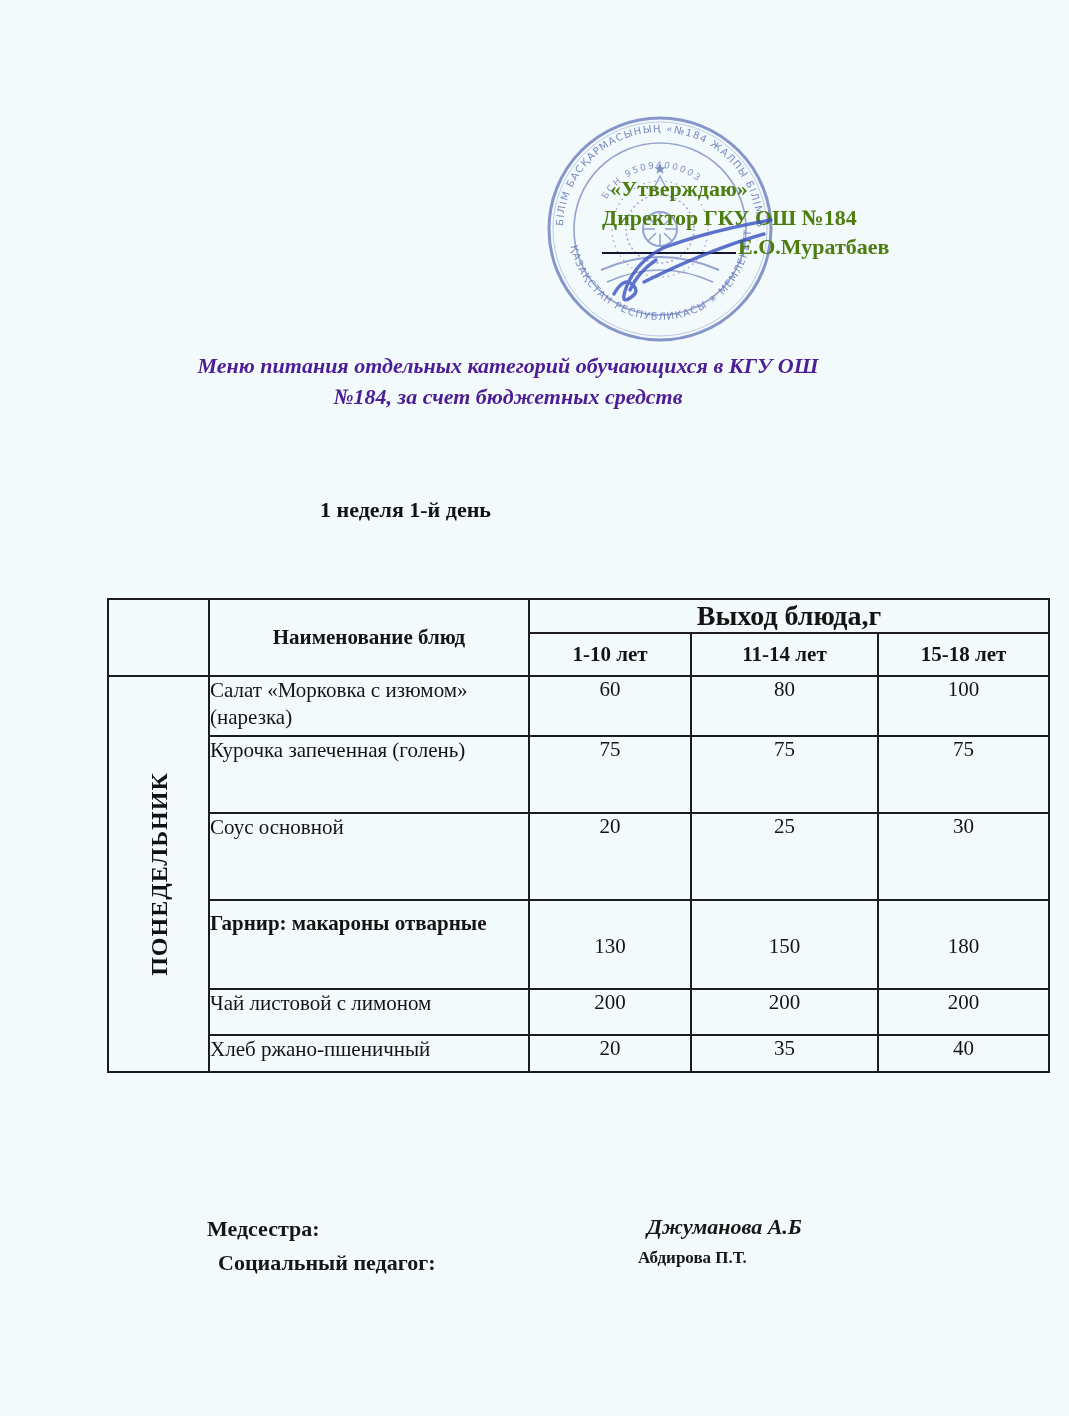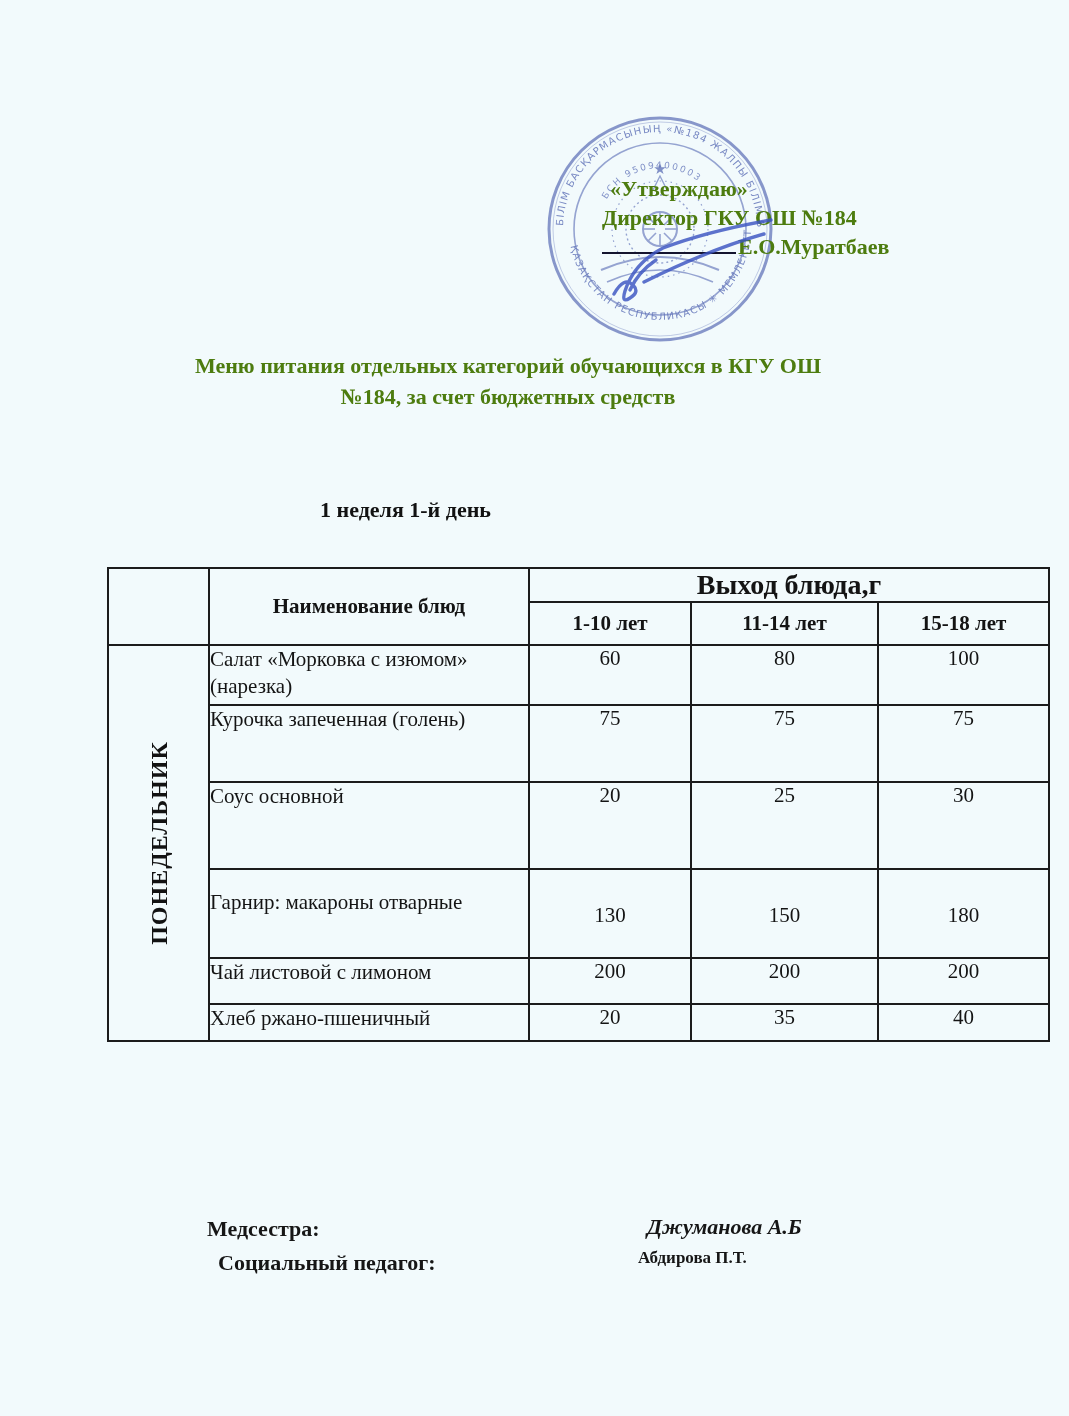--- a/index.html
+++ b/index.html
@@ -10,32 +10,32 @@
     color:#161616;
   }
   
   .seal{position:absolute;left:543px;top:112px;width:234px;height:234px;opacity:.82;}
   .sig-svg{position:absolute;left:578px;top:198px;width:220px;height:110px;}
   
   .approval{position:absolute;left:602px;top:174px;font-weight:bold;font-size:22px;line-height:29px;color:#4d7c0f;white-space:nowrap;}
   .approval .l1{margin-left:8px;}
   .sig-line{display:inline-block;width:134px;height:20px;border-bottom:2.5px solid #14142e;margin-right:2px;}
   
-  .doc-title{position:absolute;left:0;top:350px;width:1016px;text-align:center;font-weight:bold;font-size:22px;line-height:31px;color:#4d7c0f;}
+  .doc-title{position:absolute;left:0;top:350px;width:1016px;text-align:center;font-weight:bold;font-size:22px;line-height:31px;color:#4c1d95;font-style:italic;}
   .subtitle{position:absolute;left:320px;top:497px;font-weight:bold;font-size:22px;color:#121212;}
   
-  table.menu{position:absolute;left:107px;top:567px;width:941px;border-collapse:collapse;table-layout:fixed;font-size:21px;color:#141414;}
+  table.menu{position:absolute;left:107px;top:598px;width:941px;border-collapse:collapse;table-layout:fixed;font-size:21px;color:#141414;}
   table.menu td,table.menu th{border:2px solid #1c1c1c;padding:0;background:transparent;}
   th.group{font-weight:bold;text-align:center;font-size:28px;padding:3px 0 2px 0;}
   th.namehdr{font-weight:bold;text-align:center;vertical-align:middle;font-size:21px;}
   th.age{font-weight:bold;text-align:center;vertical-align:middle;font-size:21px;}
   td.dish{text-align:left;vertical-align:top;padding:3px 10px 2px 9px;line-height:1.3;}
   td.num{text-align:center;vertical-align:top;padding-top:3px;}
   tr.r4 td.num{vertical-align:middle;padding-top:4px;}
-  tr.r4 td.dish{padding-top:19px;}
+  tr.r4 td.dish{padding-top:9px;font-weight:bold;}
   tr.hr1{height:34px;} tr.hr2{height:43px;}
   tr.r1{height:60px;} tr.r2{height:77px;} tr.r3{height:87px;}
   tr.r4{height:89px;} tr.r5{height:46px;} tr.r6{height:37px;}
   td.day{position:relative;}
   .day-label{
     position:absolute;left:50%;top:50%;
     transform:translate(-50%,-50%) rotate(-90deg);
     white-space:nowrap;font-weight:bold;font-size:24px;letter-spacing:1px;color:#121212;
   }
   

